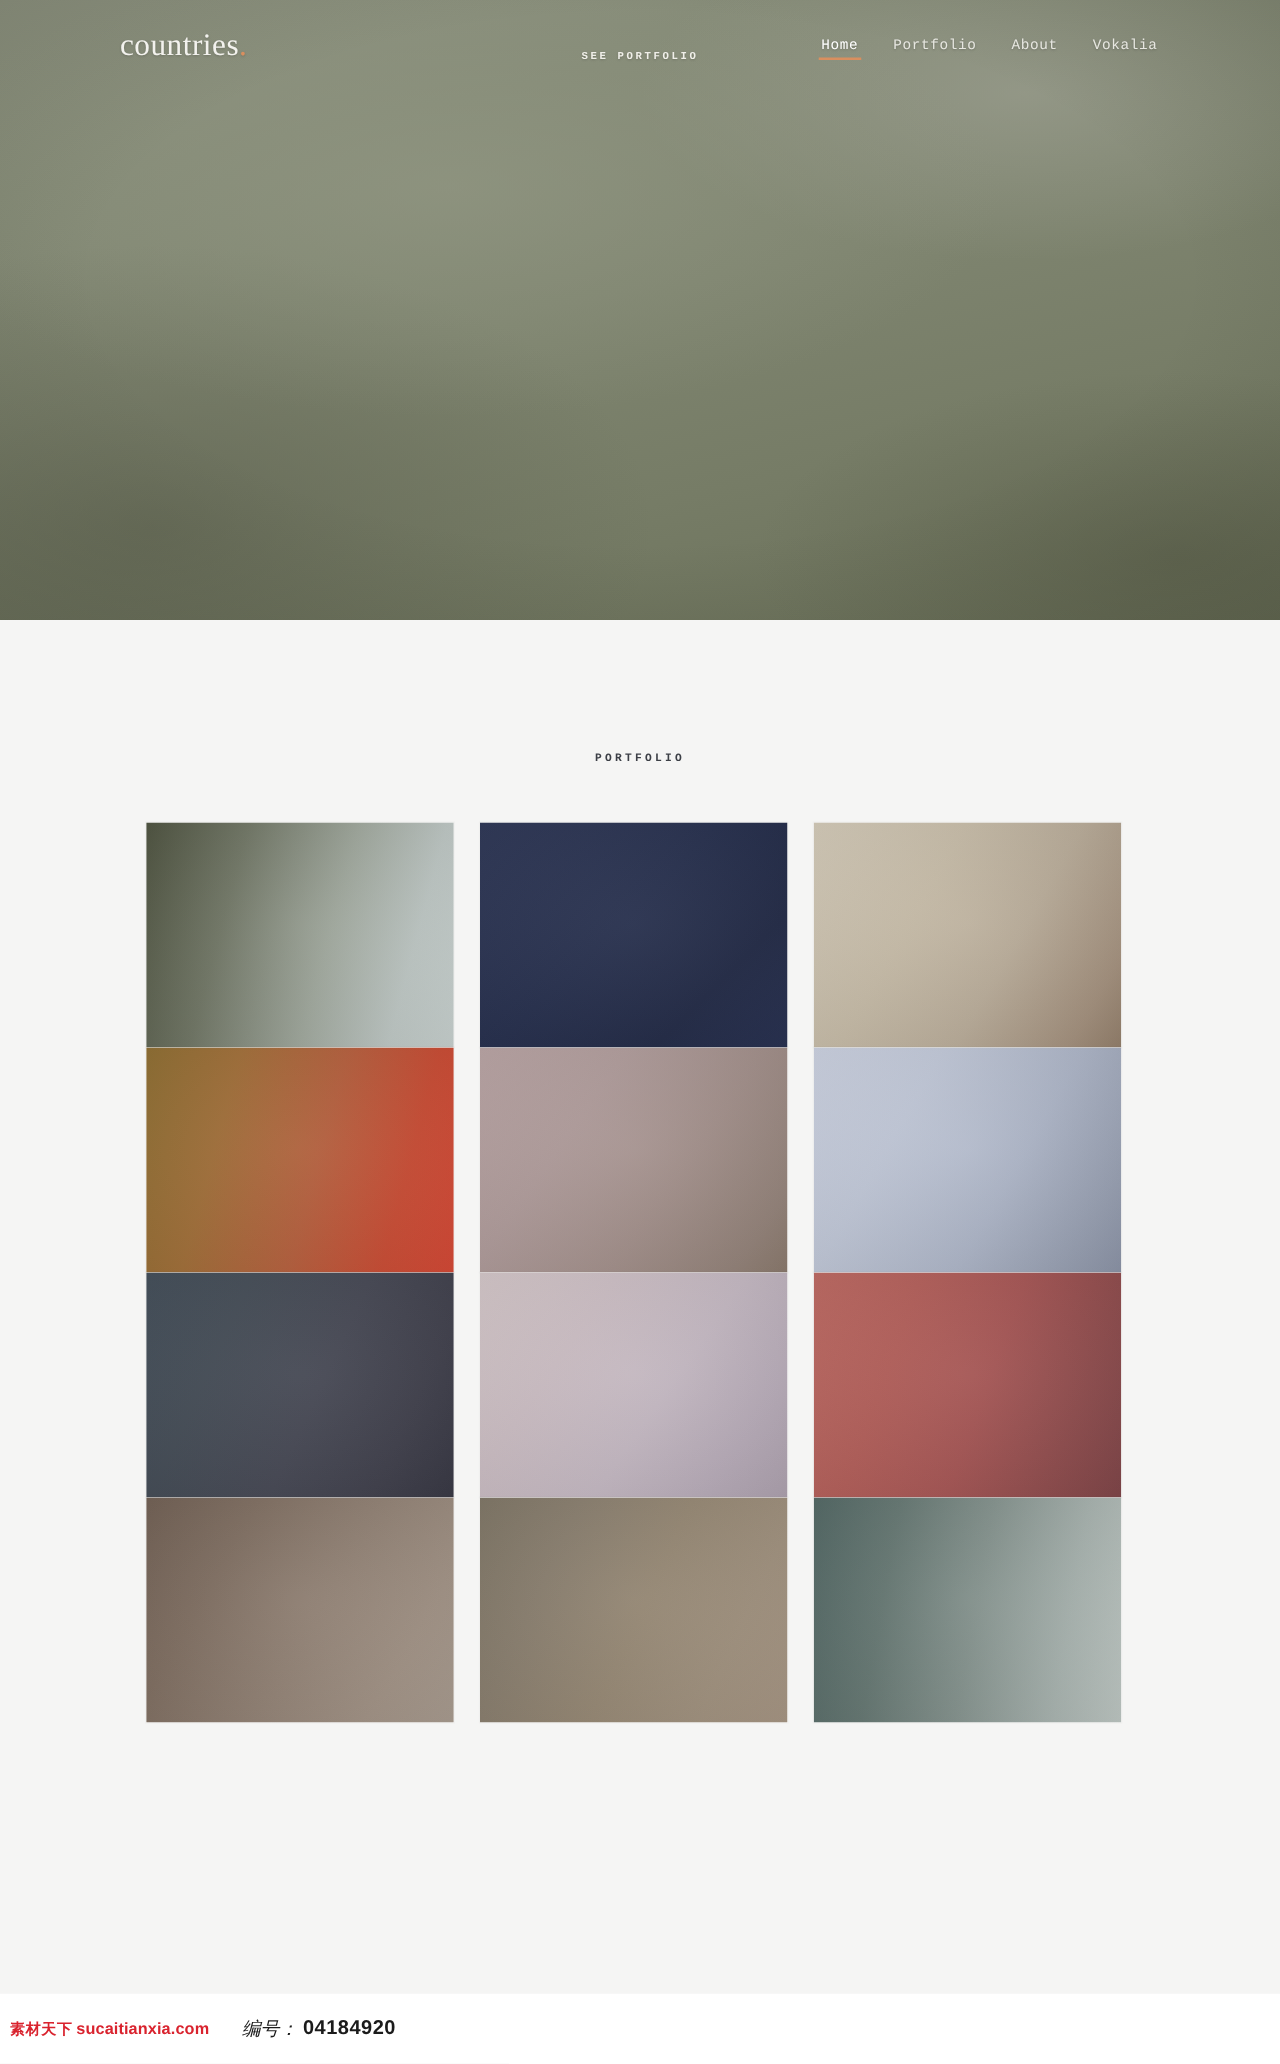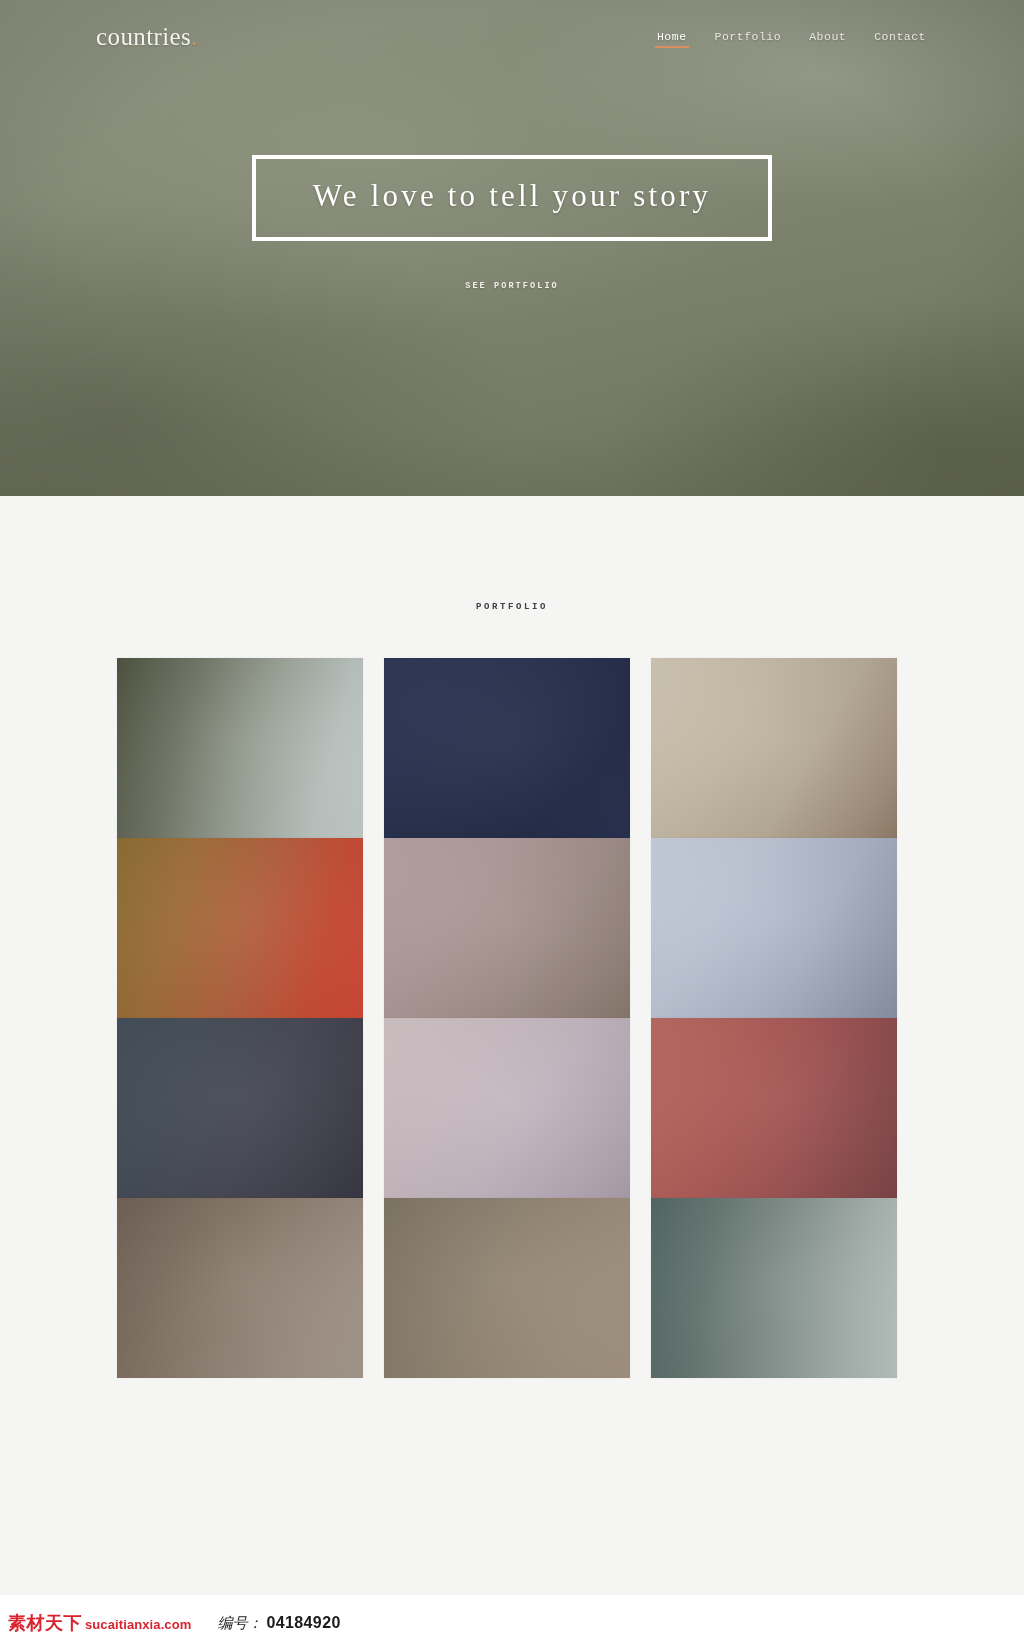--- a/index.html
+++ b/index.html
@@ -204,21 +204,21 @@
     padding-left: 8px;
     z-index: 20;
   }
   .wm-logo {
     display: flex;
     align-items: baseline;
     gap: 3px;
   }
   .wm-cn {
     font-family: "DejaVu Sans", sans-serif;
-    font-size: 18px;
+    font-size: 12px;
     font-weight: bold;
     color: #d9232e;
     letter-spacing: 0.5px;
     white-space: nowrap;
   }
   .wm-url {
     font-family: "Liberation Sans", sans-serif;
     font-size: 13px;
     font-weight: bold;
     color: #d9232e;
@@ -253,28 +253,25 @@
     <div class="hero-vignette"></div>
 
     <nav class="nav">
       <div class="brand">
         <span>countries</span><span class="dot">.</span>
       </div>
       <div class="nav-links">
         <a class="nav-link active" href="#">Home</a>
         <a class="nav-link" href="#">Portfolio</a>
         <a class="nav-link" href="#">About</a>
-        <a class="nav-link" href="#">Contact</a>
+        <a class="nav-link" href="#">Vokalia</a>
       </div>
     </nav>
 
     <div class="hero-center">
-      <div class="headline-box">
-        <div class="headline">We love to tell your story</div>
-      </div>
       <a class="see-portfolio" href="#">SEE PORTFOLIO</a>
     </div>
   </section>
 
   <section class="portfolio">
     <h2 class="section-heading">PORTFOLIO</h2>
 
     <div class="grid" id="portfolio-grid">
         <div class="tile">
           <div class="tile-inner" style="background: linear-gradient(105deg, rgb(74, 79, 60) 0%, rgb(108, 114, 97) 28%, rgb(154, 162, 151) 58%, rgb(185, 194, 191) 82%, rgb(194, 203, 201) 100%);"></div>

